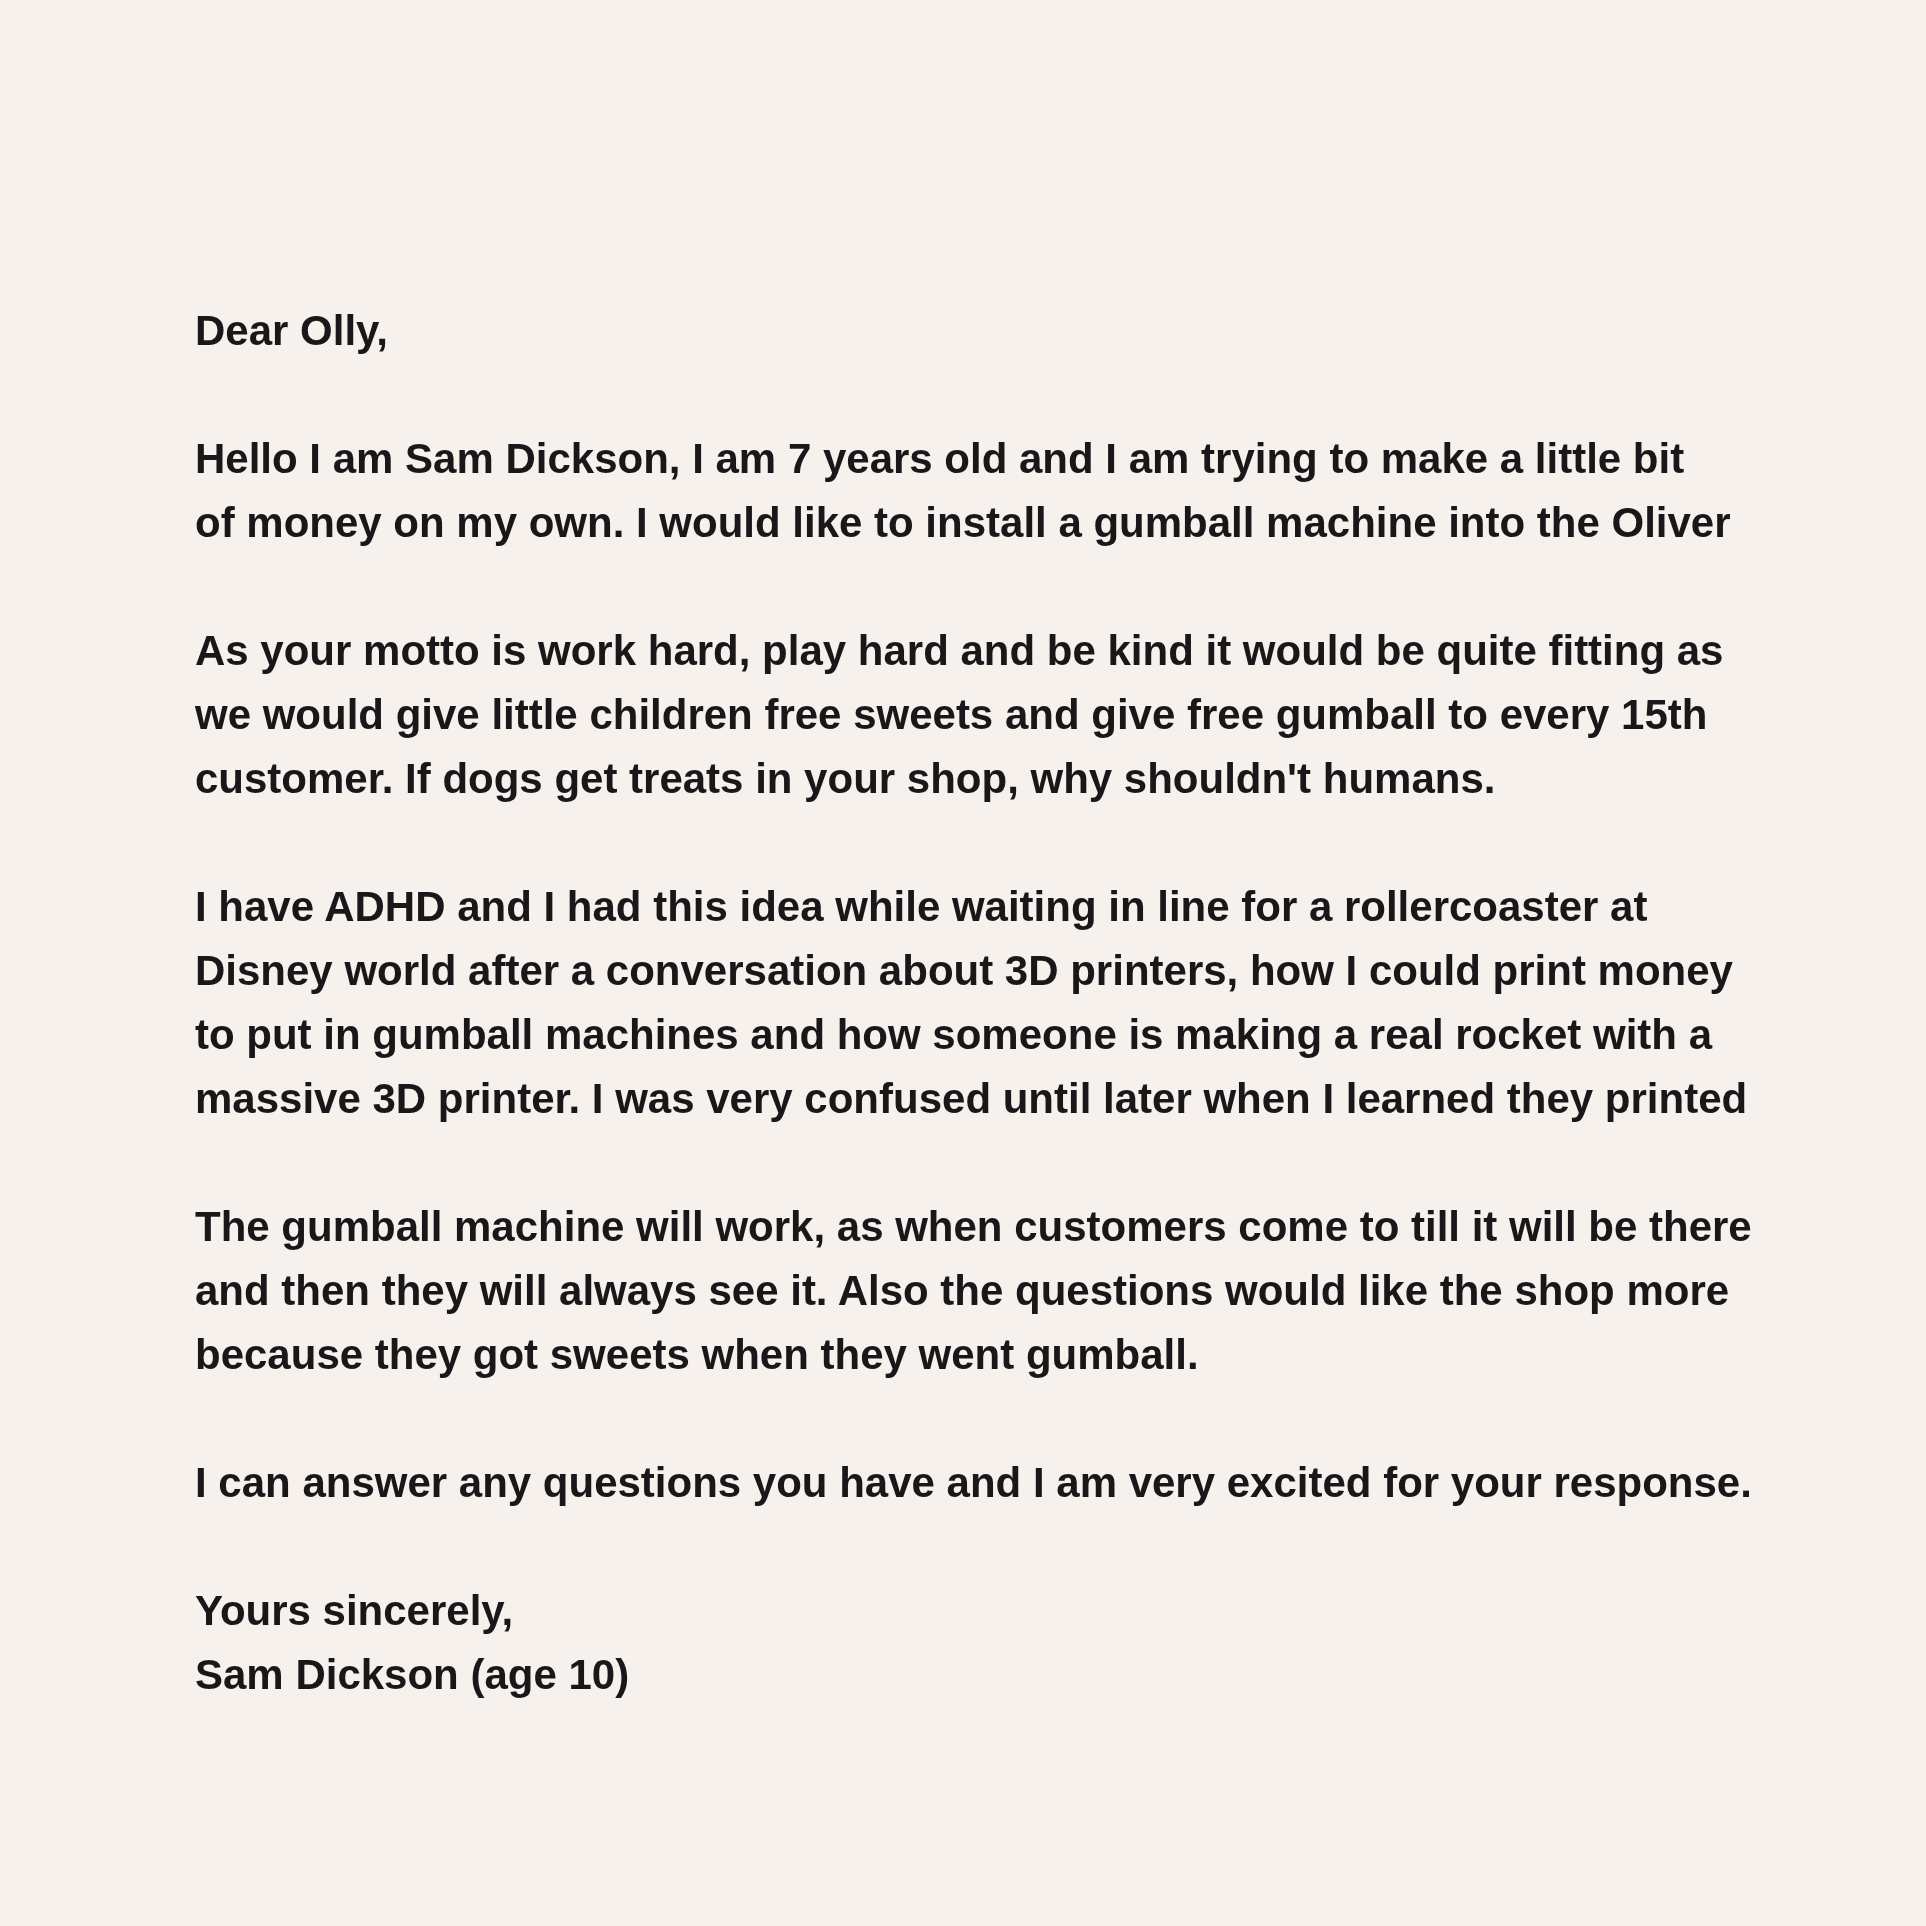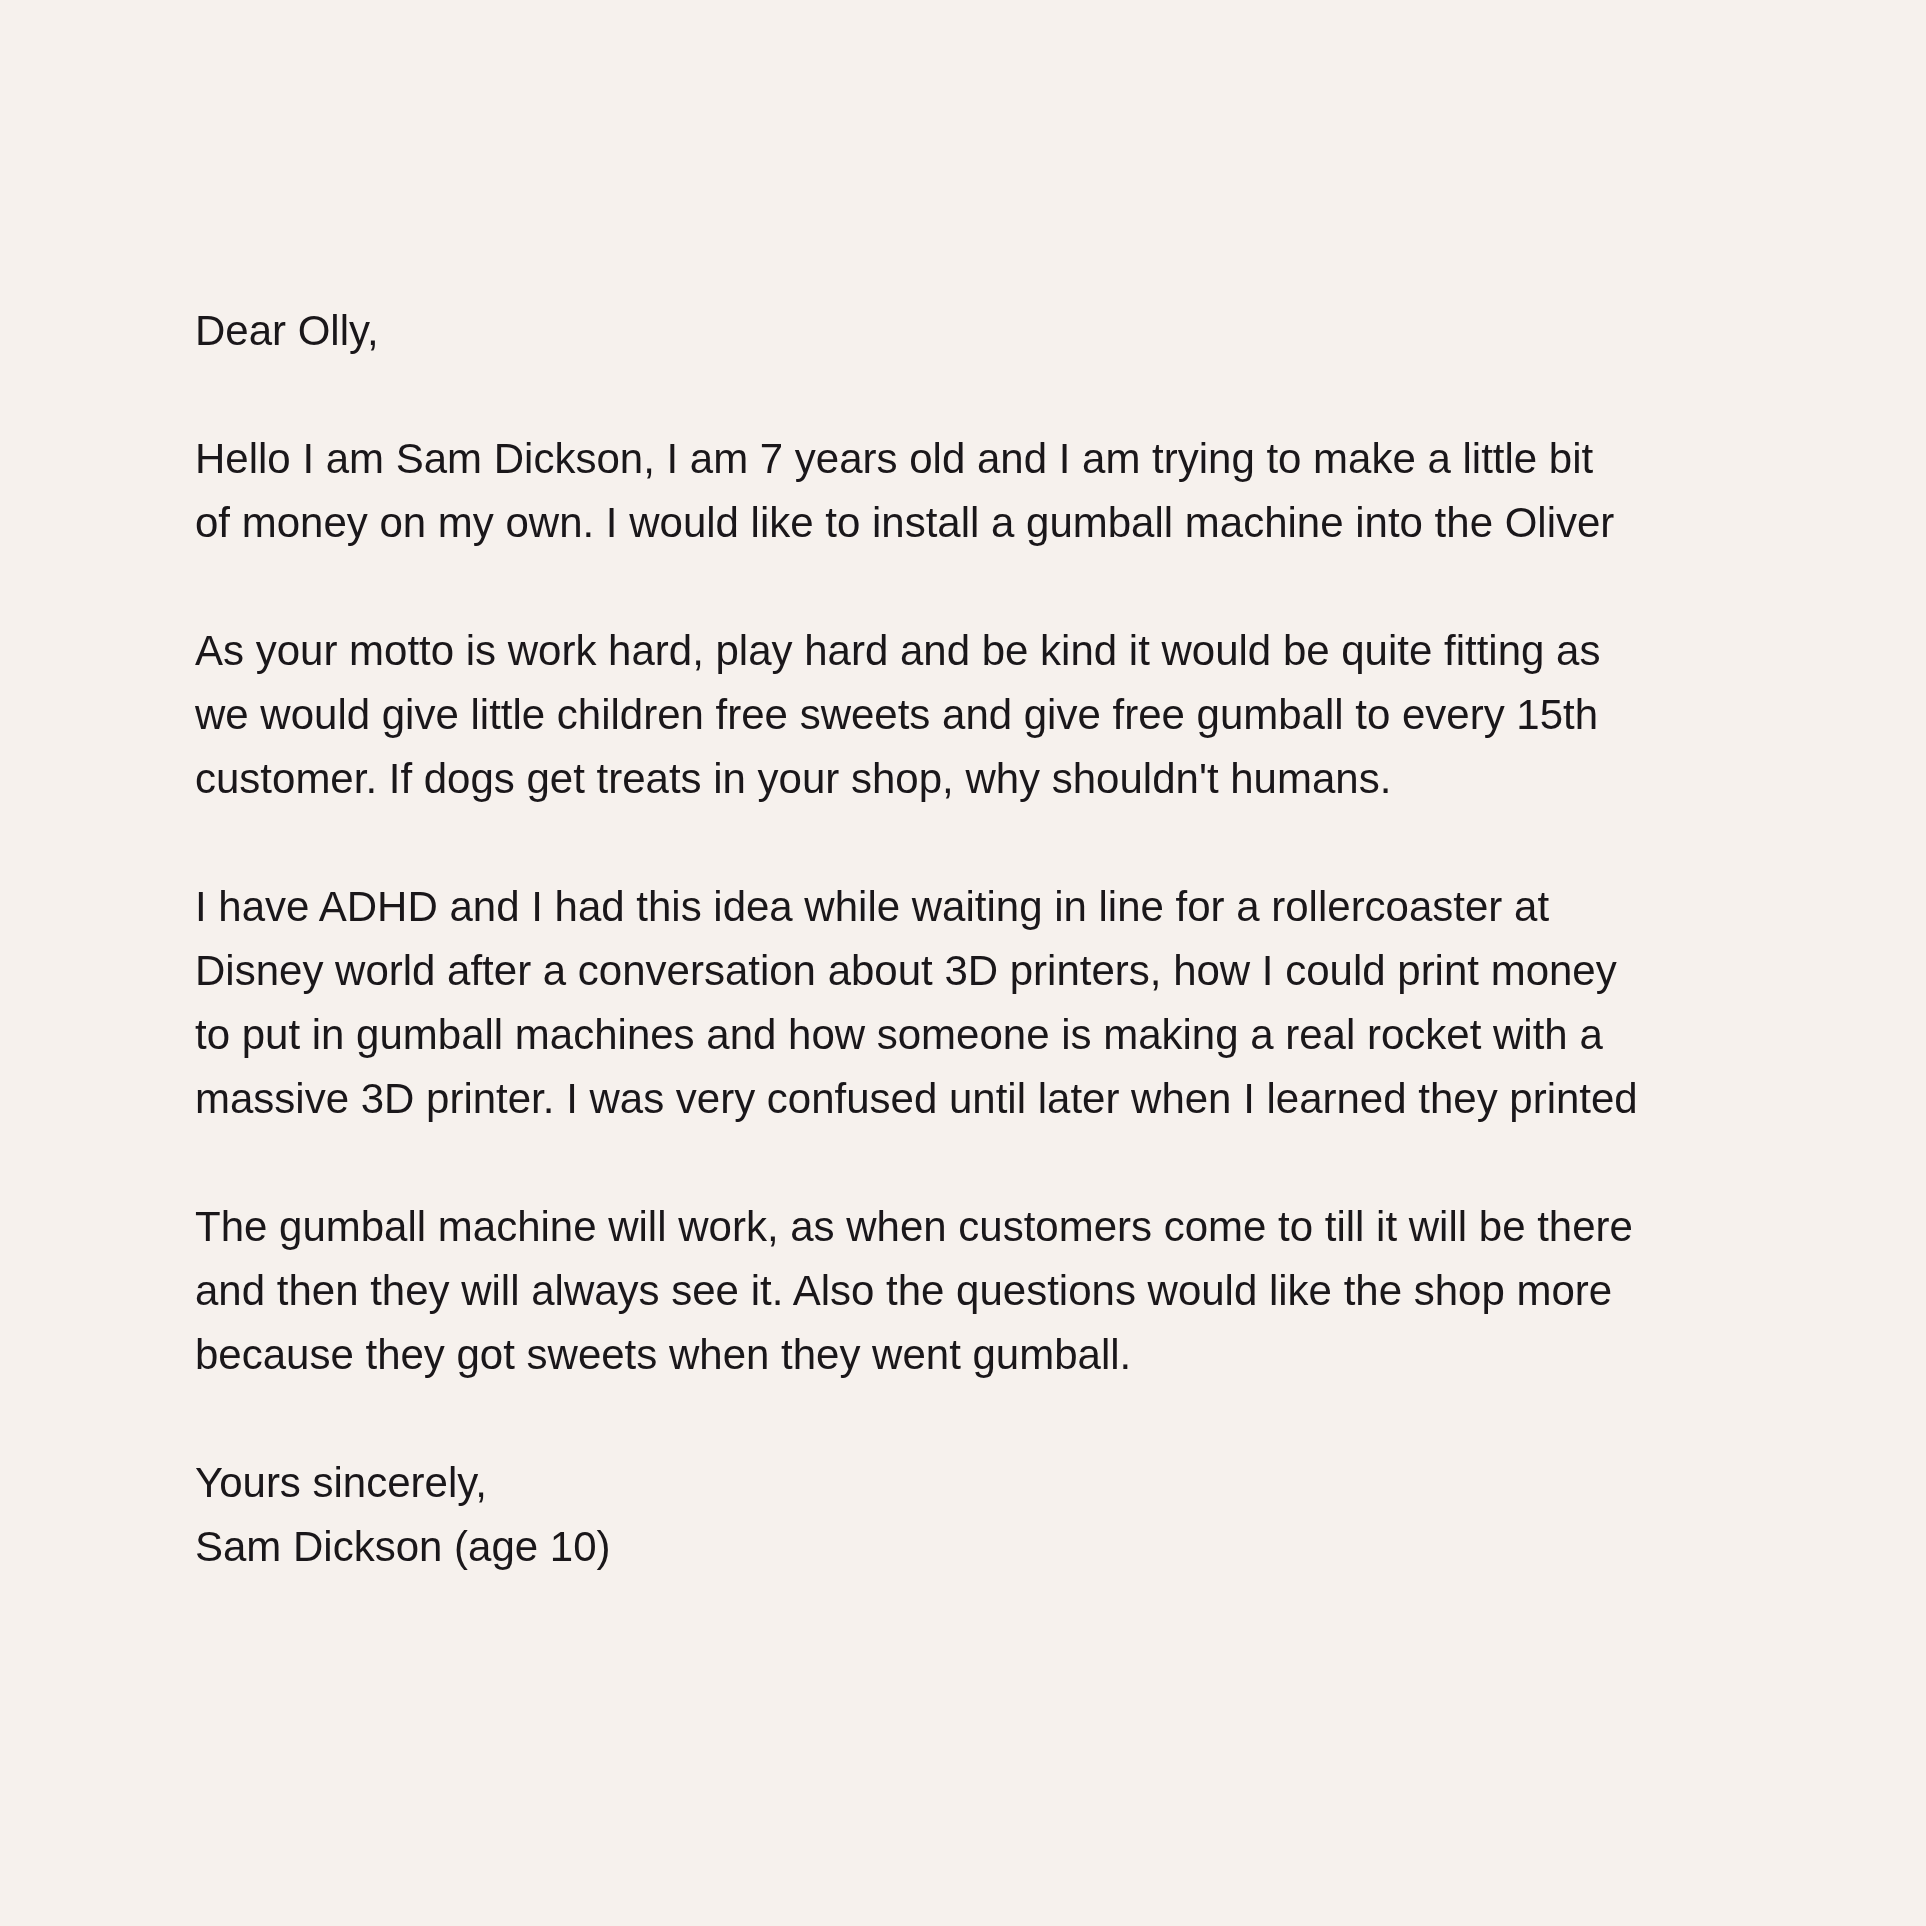--- a/index.html
+++ b/index.html
@@ -19,21 +19,21 @@
     position: absolute;
     left: 195px;
     top: 299px;
     width: 1695px;
     color: #1a171a;
     font-size: 42px;
     line-height: 64px;
     font-weight: 400;
   }
   .para { margin: 0 0 64px 0; }
-  .line { white-space: nowrap; }
+  .line { white-space: nowrap; font-weight: bold; }
   .signature-layer {
     position: absolute;
     left: 0;
     top: 0;
     width: 1974px;
     height: 2467px;
     pointer-events: none;
   }
   .signature-layer path {
     fill: none;
@@ -70,20 +70,23 @@
       <div class="line">to put in gumball machines and how someone is making a real rocket with a</div>
       <div class="line">massive 3D printer. I was very confused until later when I learned they printed</div>
     </div>
 
     <div class="para">
       <div class="line">The gumball machine will work, as when customers come to till it will be there</div>
       <div class="line">and then they will always see it. Also the questions would like the shop more</div>
       <div class="line">because they got sweets when they went gumball.</div>
     </div>
 
+    <div class="para">
+      <div class="line">I can answer any questions you have and I am very excited for your response.</div>
+    </div>
 
     <div class="para">
       <div class="line">Yours sincerely,</div>
       <div class="line">Sam Dickson (age 10)</div>
     </div>
 
   </div>
 
   <svg class="signature-layer" viewBox="0 0 5123 6405" xmlns="http://www.w3.org/2000/svg" aria-hidden="true">
 

